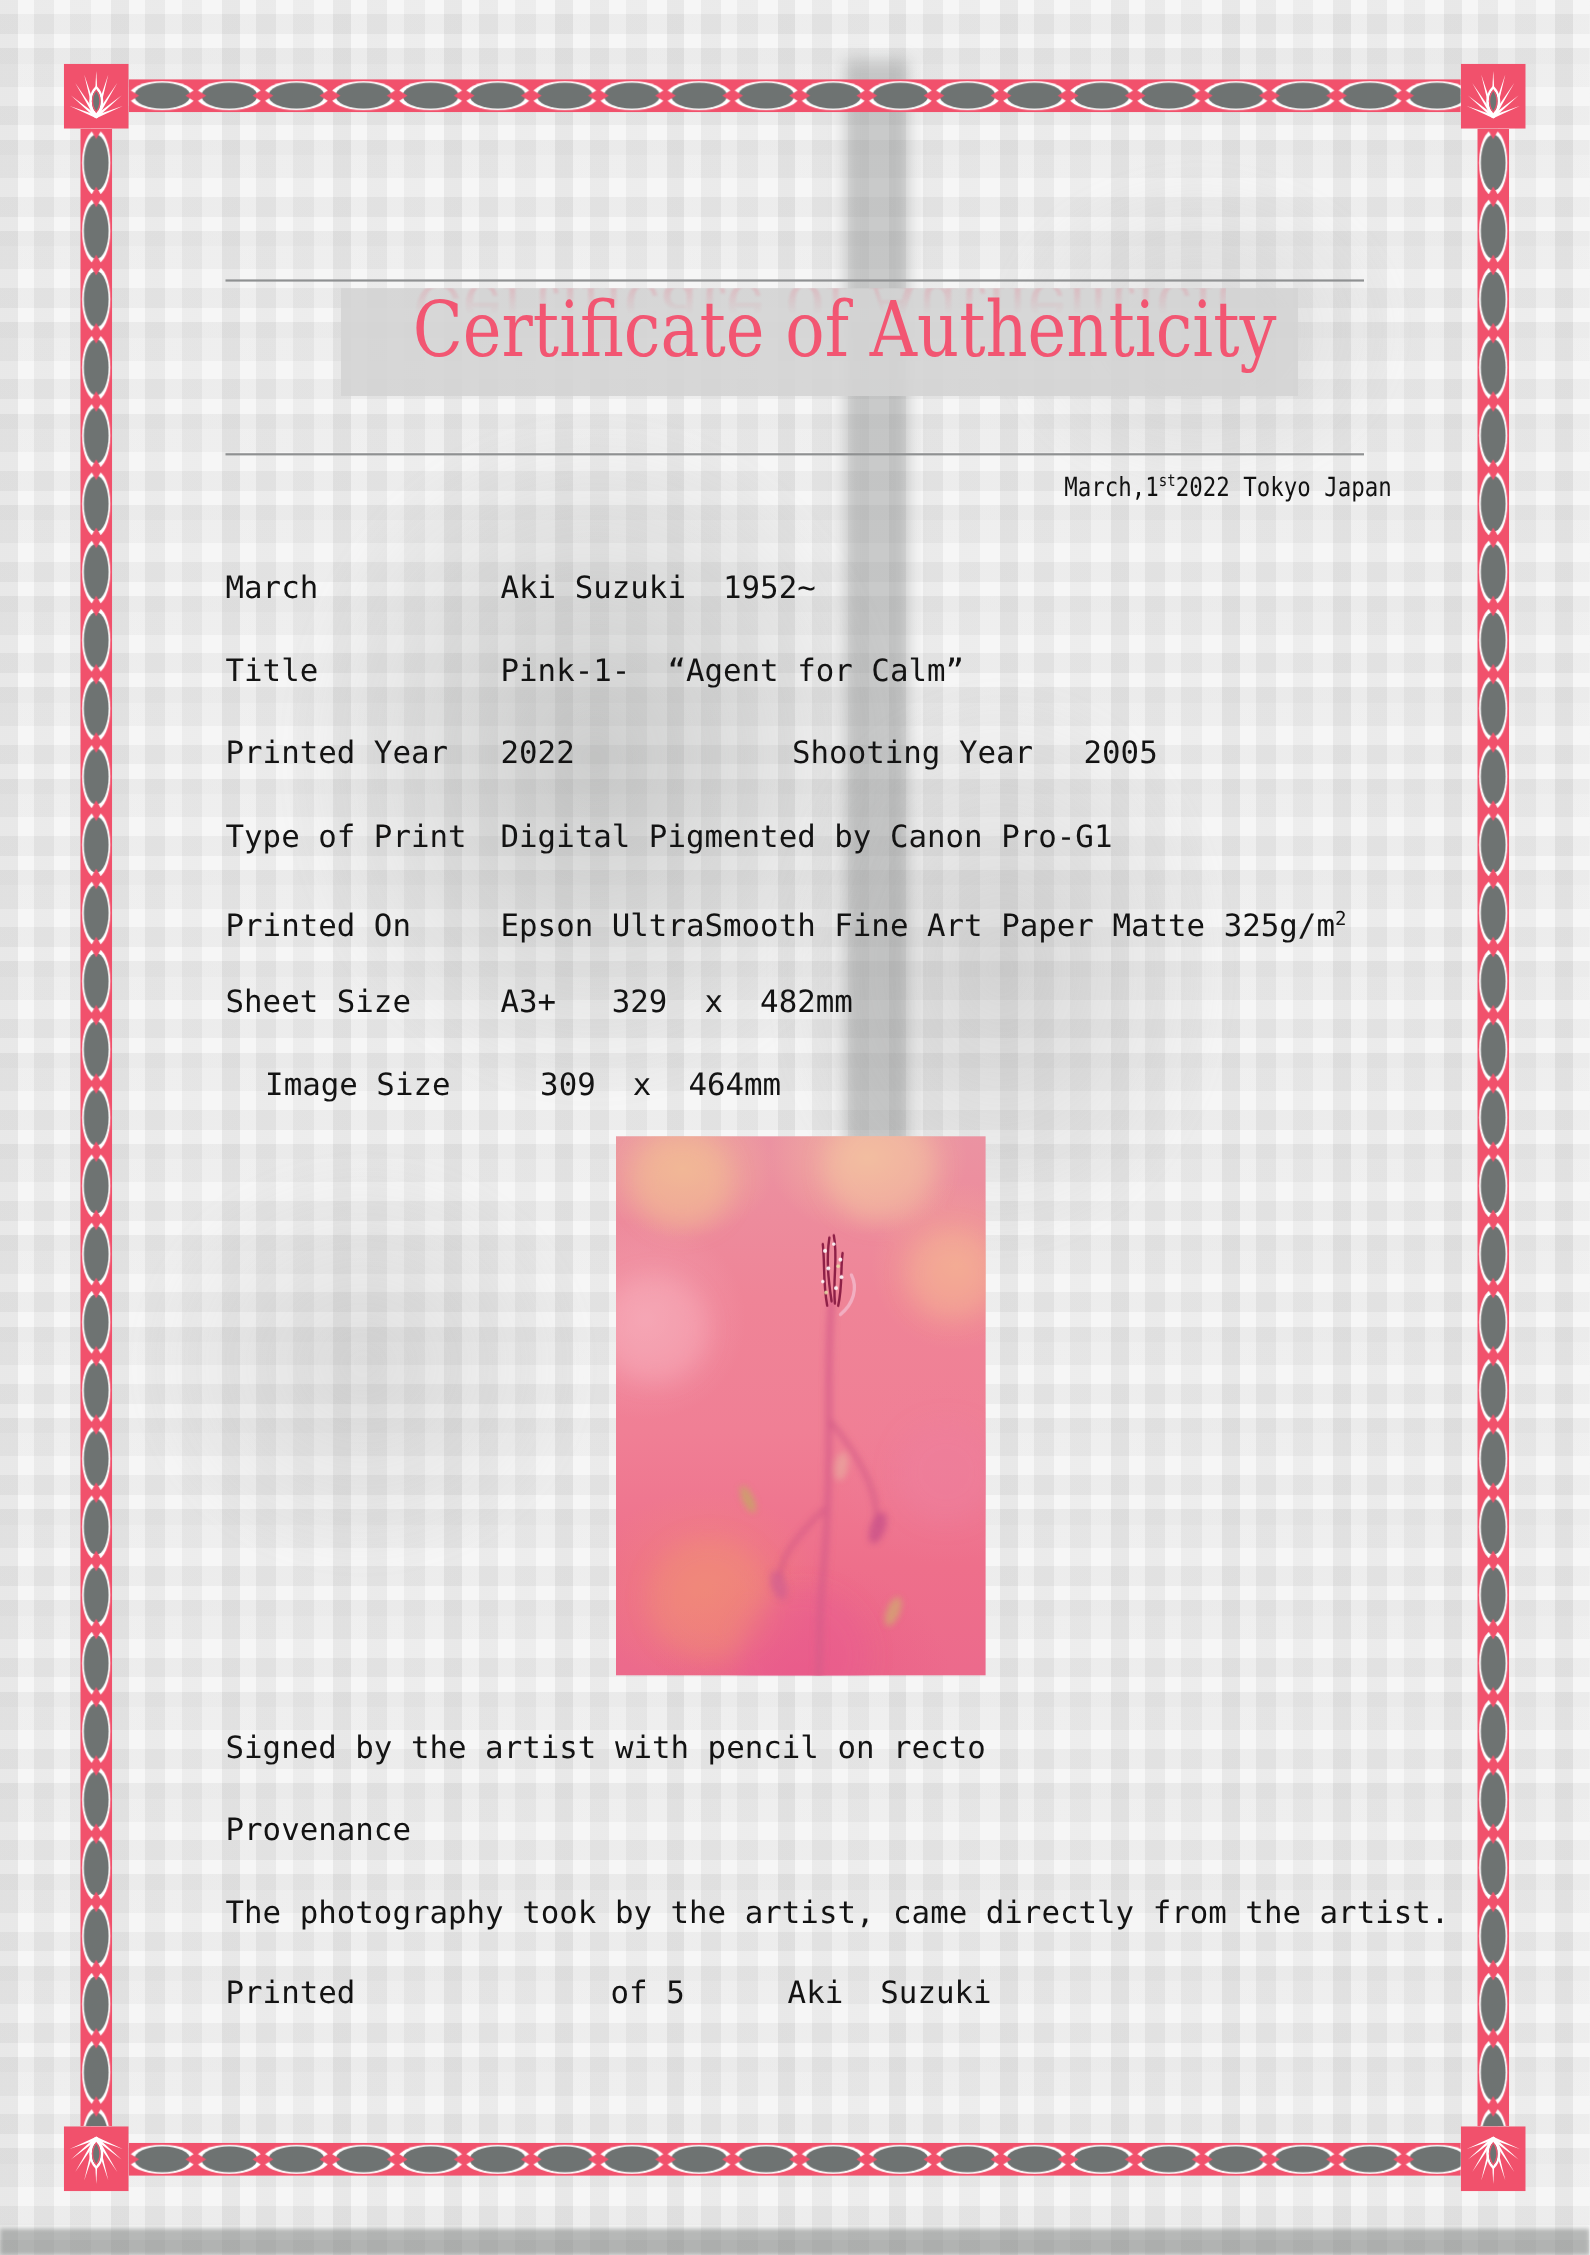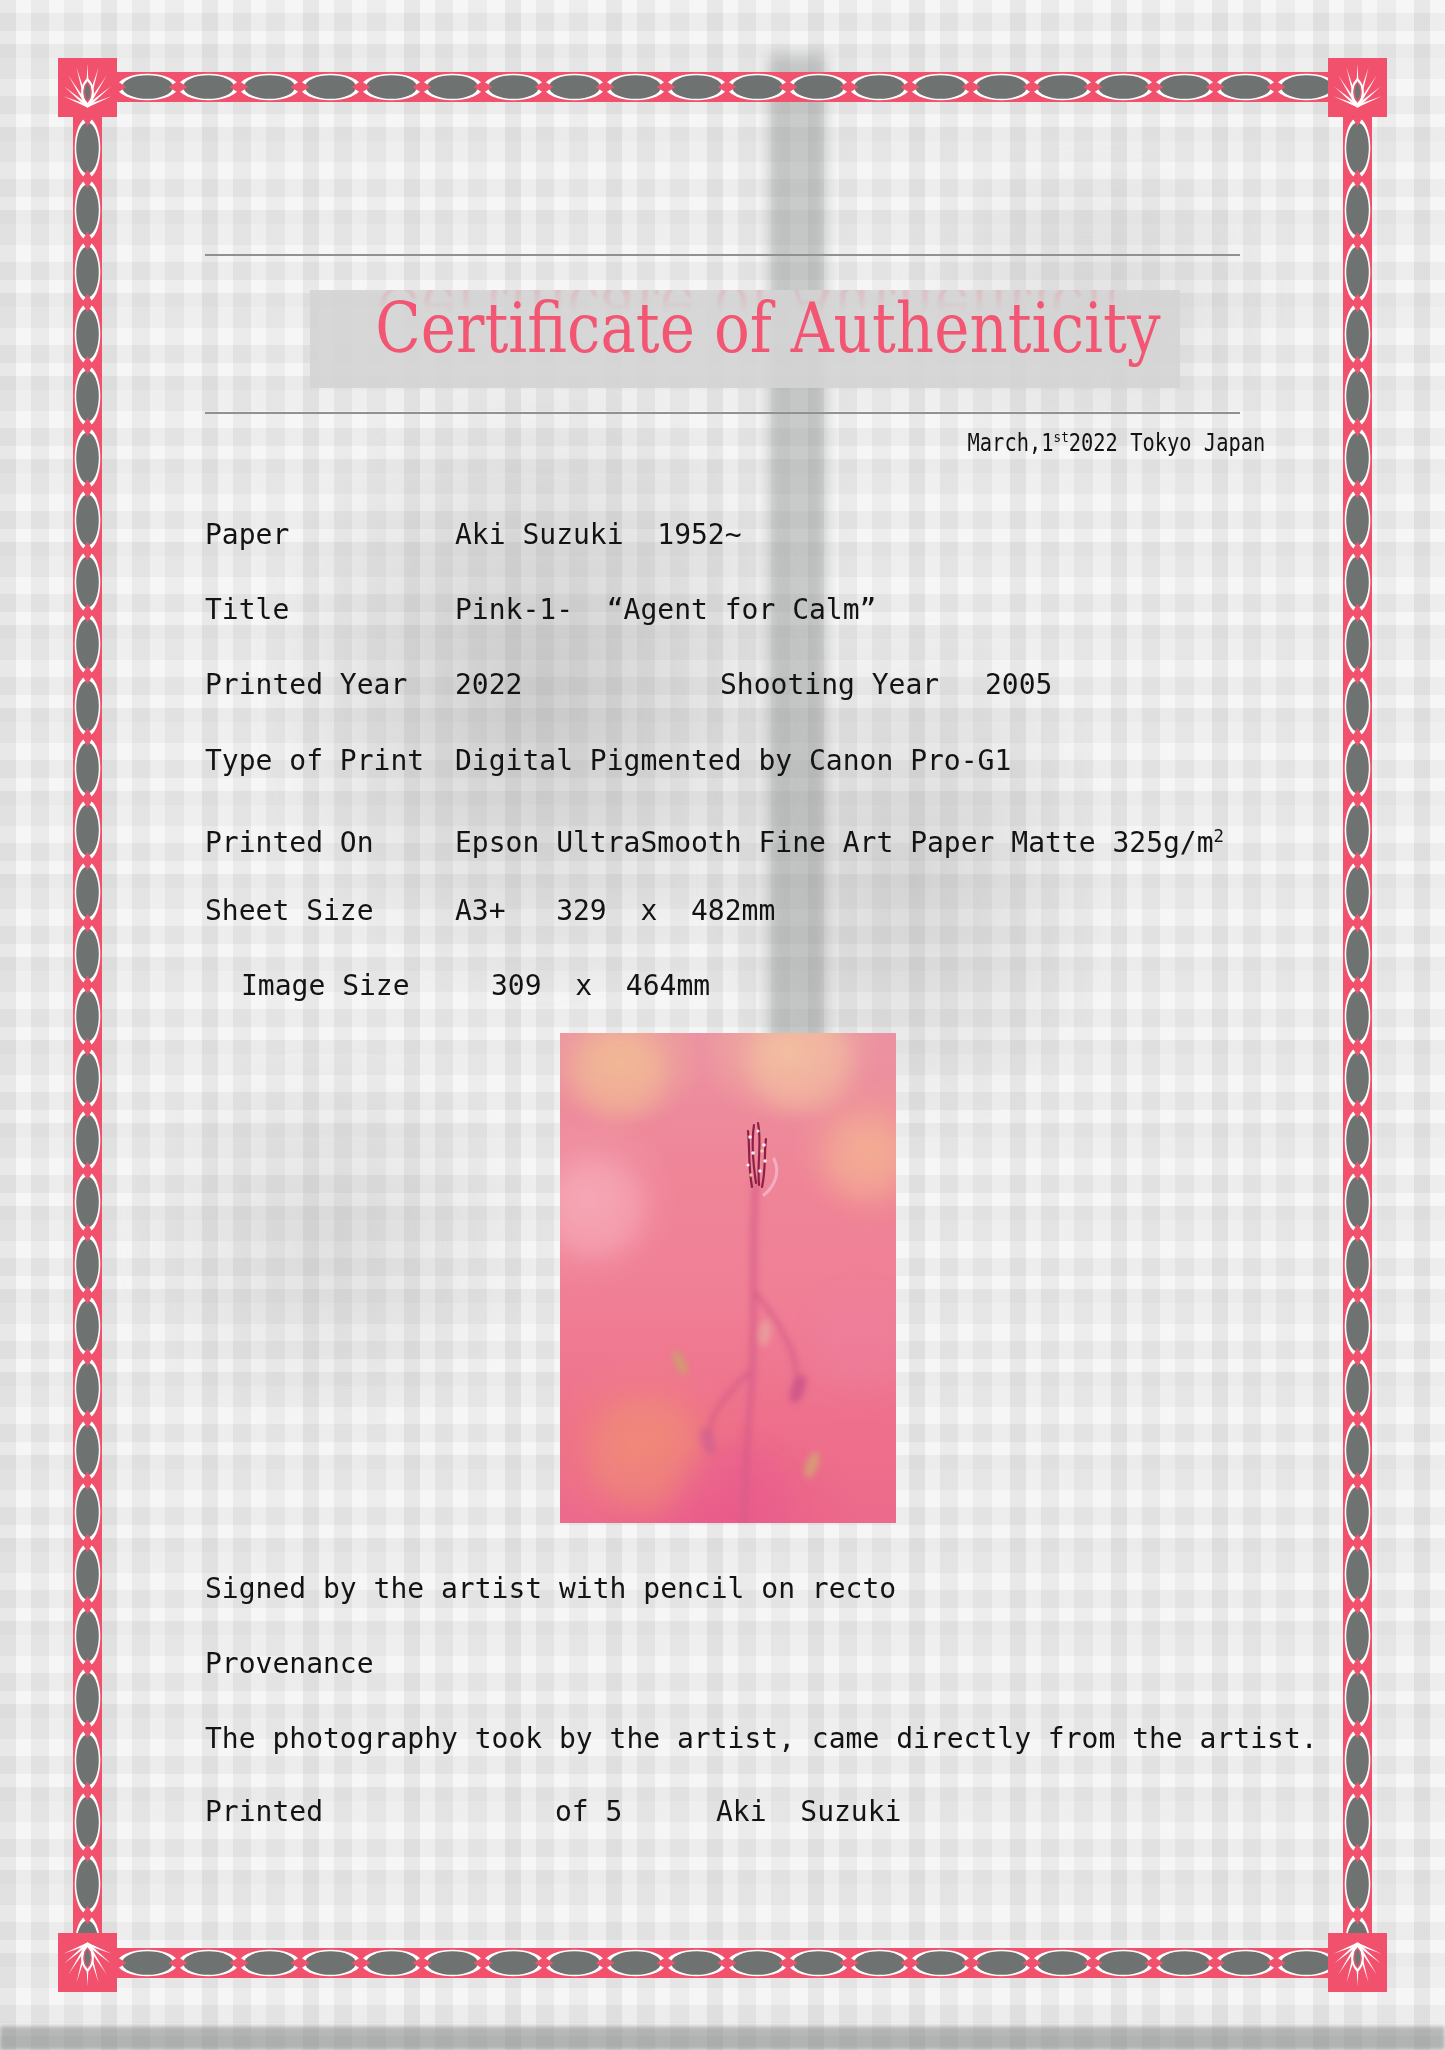--- a/index.html
+++ b/index.html
@@ -24,21 +24,21 @@
   .corner.tl{left:58px;top:58px;} .corner.tr{left:1328px;top:58px;}
   .corner.bl{left:58px;top:1933px;transform:scaleY(-1);} .corner.br{left:1328px;top:1933px;transform:scaleY(-1);}
   .chain{position:absolute;display:block;}
   .chain-top{left:117px;top:72px;} .chain-bottom{left:117px;top:1948px;}
   .chain-left{left:73px;top:117px;} .chain-right{left:1343px;top:117px;}
 
   
   .rule{position:absolute;left:205px;width:1035px;height:0;border-top:2px solid #8f9192;}
   .rule.r-top{top:254px;} .rule.r-bot{top:412px;}
   .title-box{
-    position:absolute;left:310px;top:290px;width:870px;height:98px;
+    position:absolute;left:310px;top:262px;width:870px;height:98px;
     background:rgba(212,212,212,.9);text-align:center;overflow:hidden;
   }
   .title-text,.title-mirror{
     display:block;font-family:"DejaVu Serif",serif;font-size:70px;line-height:76px;
     color:#f25672;white-space:nowrap;transform:scaleX(.85);transform-origin:center top;
   }
   .title-mirror{
     transform:scaleX(.85) scaleY(-1);transform-origin:center top;margin-top:-18px;opacity:.38;
     -webkit-mask-image:linear-gradient(to top,rgba(0,0,0,.85) 0%,transparent 55%);
     mask-image:linear-gradient(to top,rgba(0,0,0,.85) 0%,transparent 55%);
@@ -188,21 +188,21 @@
 
 <div class="rule r-top"></div>
 <div class="title-box">
   <span class="title-text">Certificate of Authenticity</span>
   <span class="title-mirror">Certificate of Authenticity</span>
 </div>
 <div class="rule r-bot"></div>
 
 <div class="date-line"><span>March,1</span><sup>st</sup><span>2022 Tokyo Japan</span></div>
 
-<div class="row r0"><span class="lbl">Paper</span><span class="val">Aki Suzuki  1952~</span></div>
+<div class="row r0"><span class="lbl">March</span><span class="val">Aki Suzuki  1952~</span></div>
 
 <div class="row r1"><span class="lbl">Title</span><span class="val">Pink-1-  “Agent for Calm”</span></div>
 
 <div class="row r2"><span class="lbl">Printed Year</span><span class="val">2022</span><span class="abs sy-label">Shooting Year</span><span class="abs sy-value">2005</span></div>
 
 <div class="row r3"><span class="lbl">Type of Print</span><span class="val">Digital Pigmented by Canon Pro-G1</span></div>
 
 <div class="row r4"><span class="lbl">Printed On</span><span class="val">Epson UltraSmooth Fine Art Paper Matte 325g/m</span><sup>2</sup></div>
 
 <div class="row r5"><span class="lbl">Sheet Size</span><span class="val">A3+   329  x  482mm</span></div>

